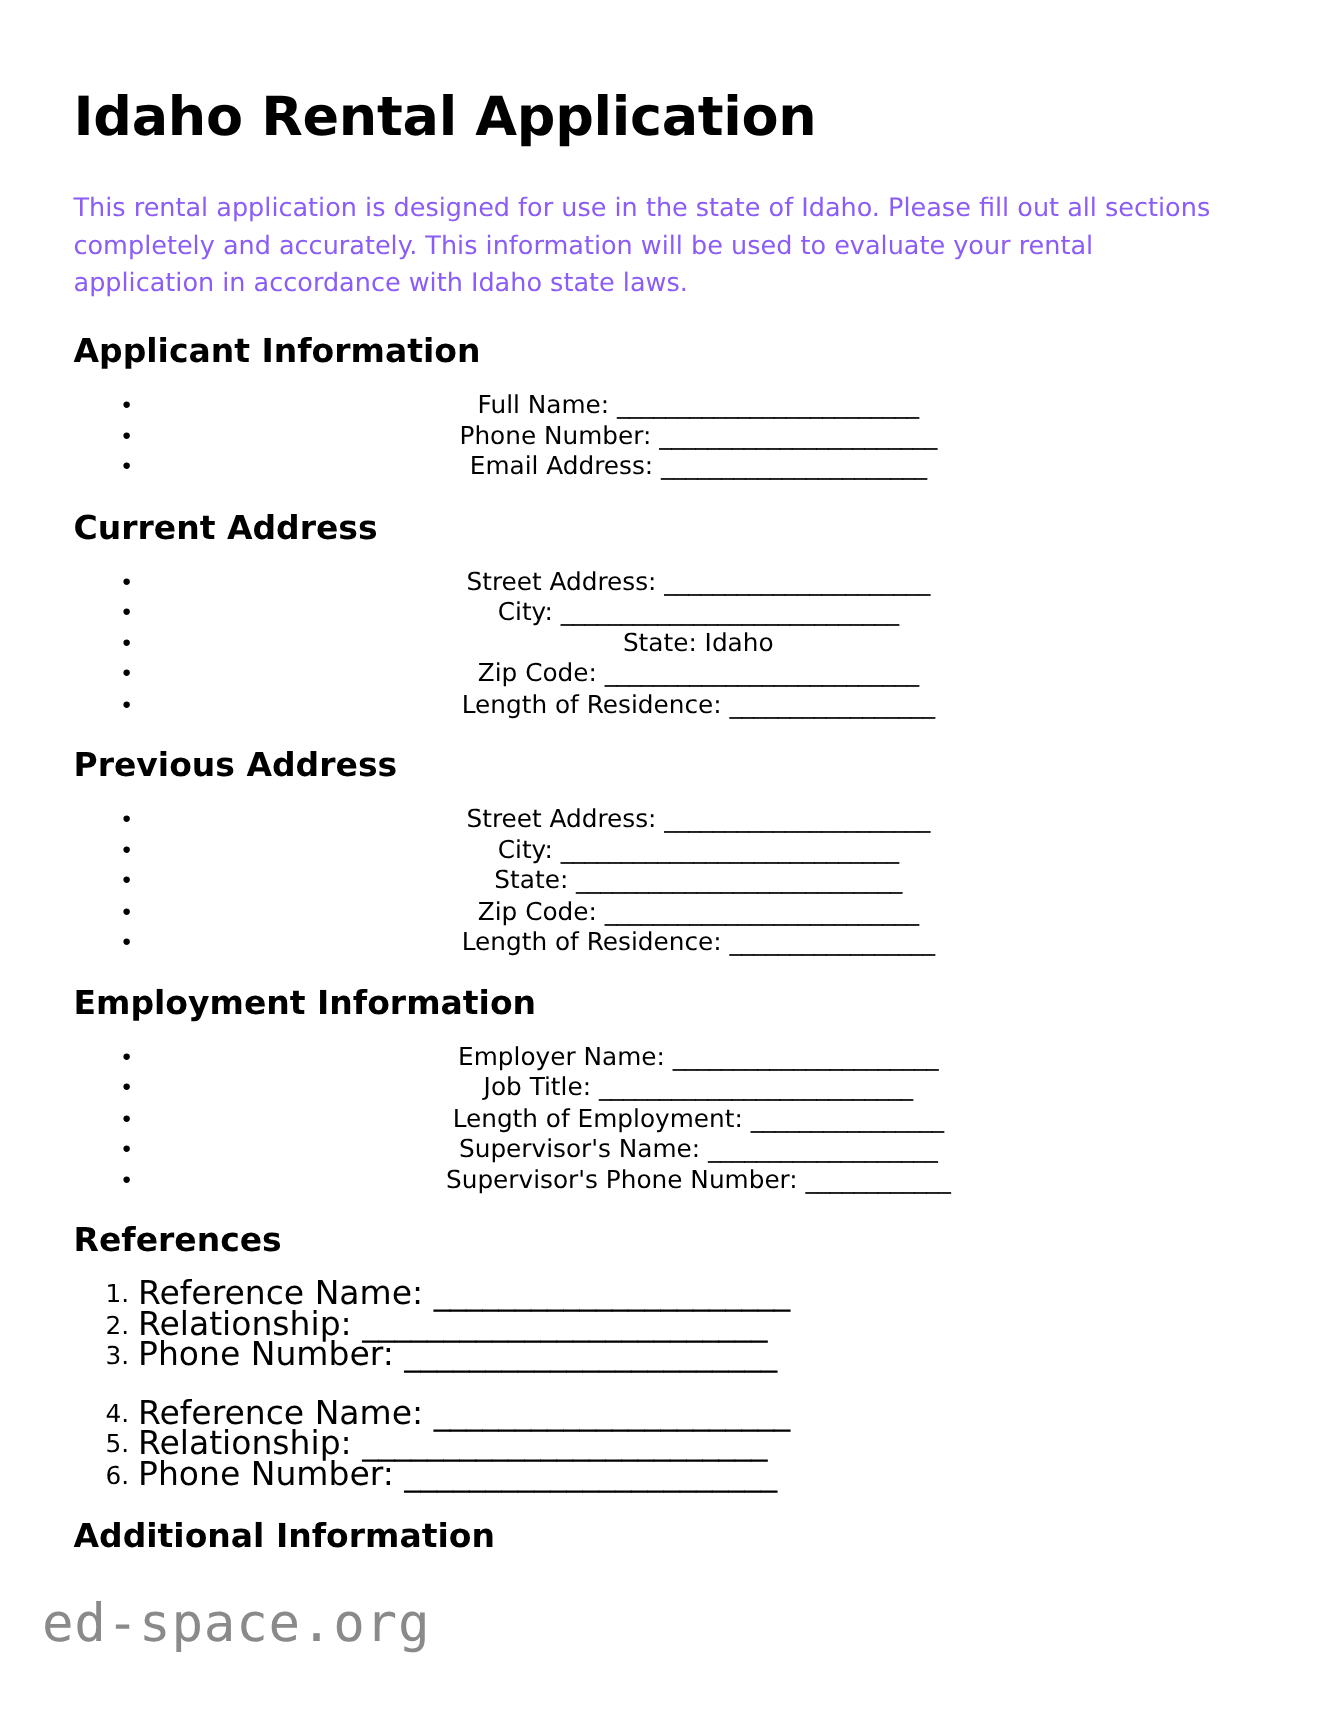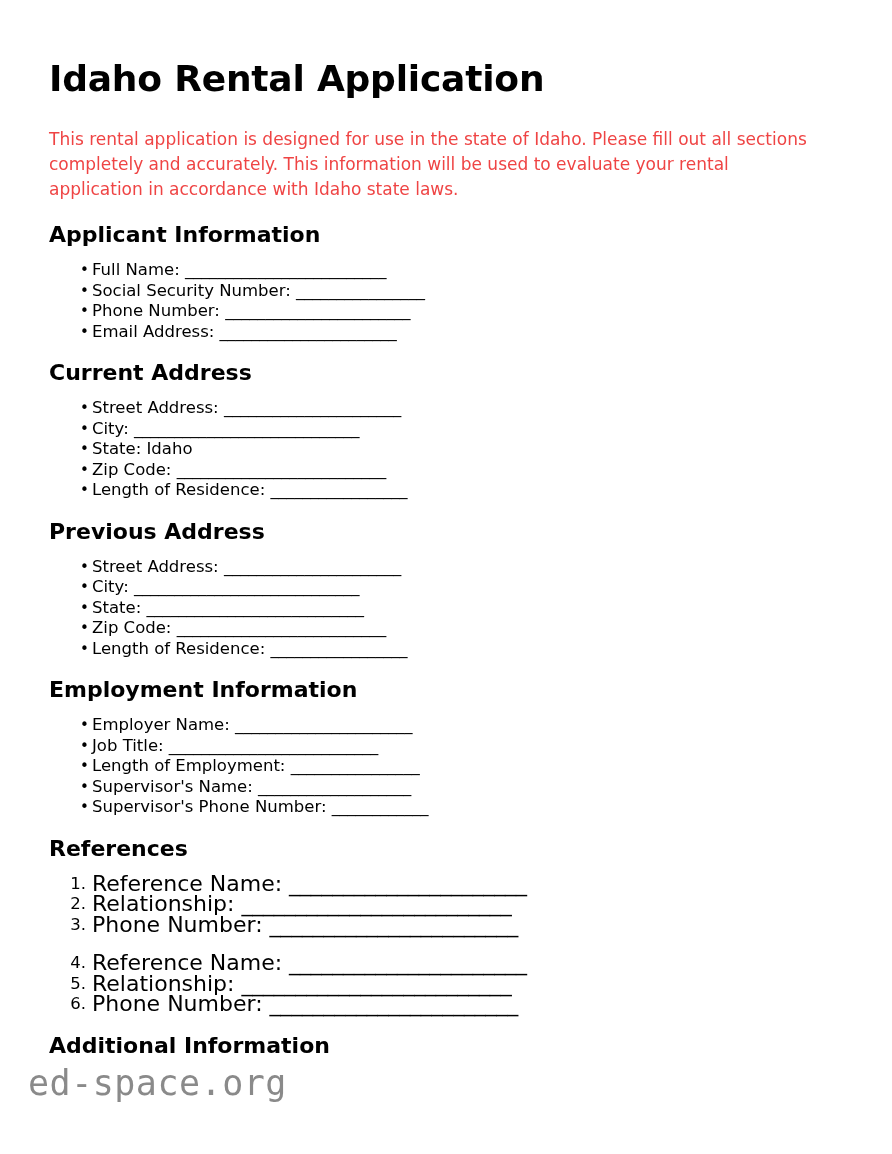--- a/index.html
+++ b/index.html
@@ -41,39 +41,40 @@
     line-height: 44px;
     margin: 0 0 26px 0;
     color: #000;
   }
 
   .intro {
     font-size: 17px;
     line-height: 25px;
     margin: 0 0 22px 0;
     width: 778px;
-    color: #ef4444;
+    color: #8b5cf6;
   }
 
   .section-heading {
     font-size: 22px;
     font-weight: bold;
     line-height: 22px;
     margin: 0 0 14px 0;
     color: #000;
   }
 
   .section-block {
     margin: 0 0 20px 0;
   }
 
   ul.field-list {
     list-style: none;
     margin: 0;
     padding: 0;
+    text-align: center;
   }
   ul.field-list > li {
     position: relative;
     padding-left: 43px;
     font-size: 16.5px;
     line-height: 20.5px;
     white-space: nowrap;
     color: #000;
   }
   ul.field-list > li::before {
@@ -138,21 +139,20 @@
 
     <h1 class="doc-title">Idaho Rental Application</h1>
 
     <p class="intro">This rental application is designed for use in the state of Idaho. Please fill out all sections completely and accurately. This information will be used to evaluate your rental application in accordance with Idaho state laws.</p>
 
     <div id="sections-root">
         <div class="section-block">
           <h2 class="section-heading">Applicant Information</h2>
           <ul class="field-list">
             <li><span>Full Name:</span> <span class="fill">_________________________</span></li>
-            <li><span>Social Security Number:</span> <span class="fill">________________</span></li>
             <li><span>Phone Number:</span> <span class="fill">_______________________</span></li>
             <li><span>Email Address:</span> <span class="fill">______________________</span></li>
           </ul>
         </div>
         <div class="section-block">
           <h2 class="section-heading">Current Address</h2>
           <ul class="field-list">
             <li><span>Street Address:</span> <span class="fill">______________________</span></li>
             <li><span>City:</span> <span class="fill">____________________________</span></li>
             <li><span>State: Idaho</span></li>

